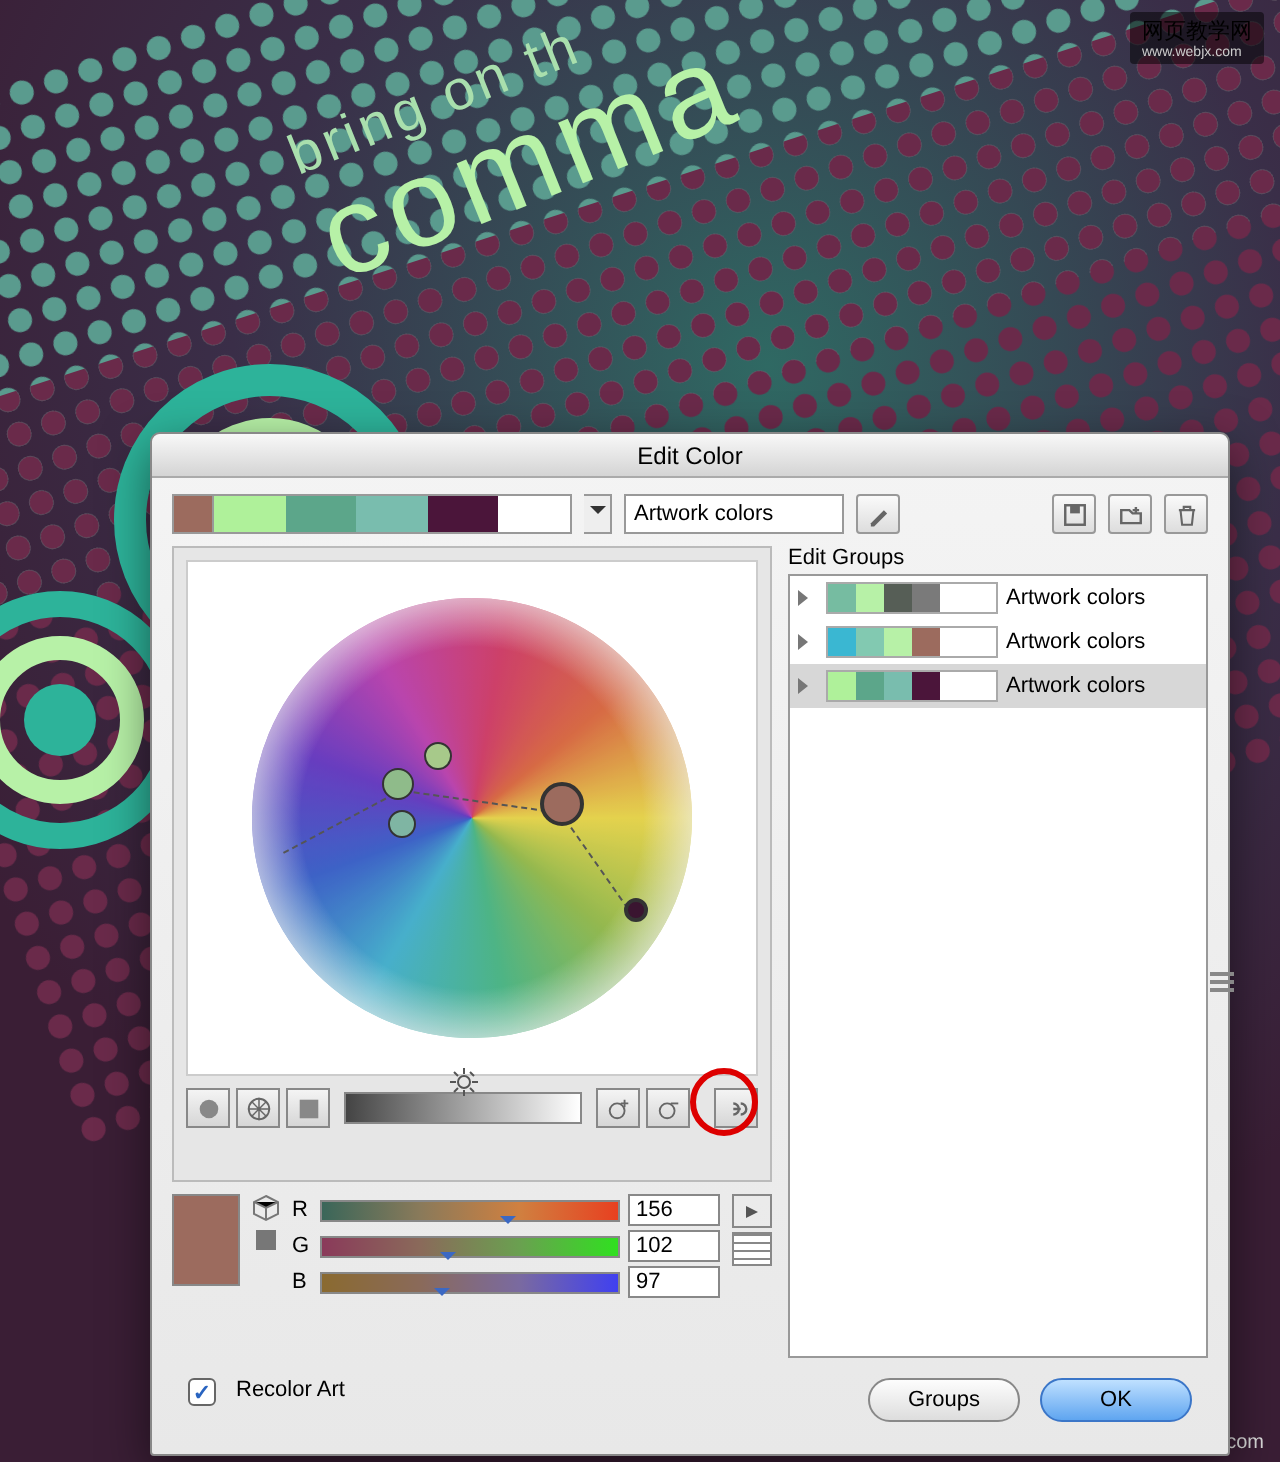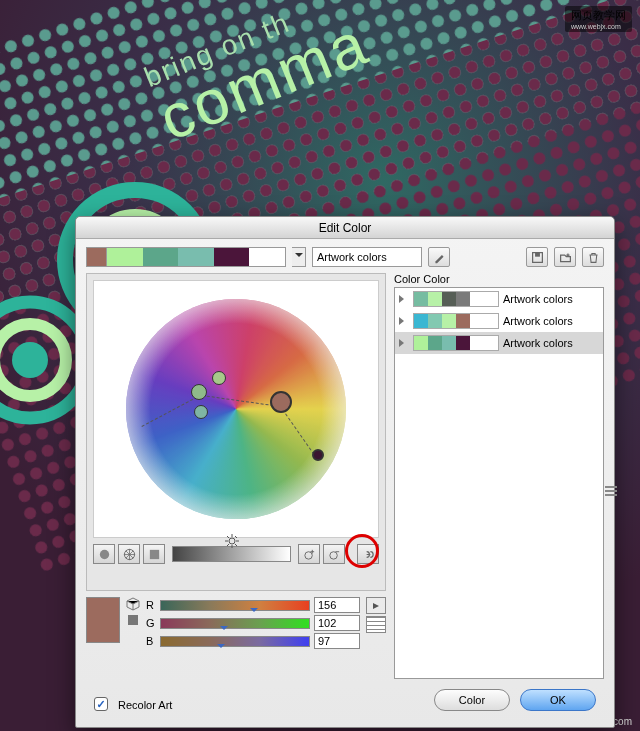--- a/index.html
+++ b/index.html
@@ -62,21 +62,21 @@
 .right-panel{flex:1}
 .cg-title{font-size:11px;margin-bottom:2px}
 .cg-box{border:1px solid #999;background:#fff;height:392px;position:relative}
 .cg-row{display:flex;align-items:center;height:22px;padding:1px 4px;gap:4px}
 .cg-row.sel{background:#d7d7d7}
 .tri{width:0;height:0;border:4px solid transparent;border-left:5px solid #777;margin-right:1px}
 .mini-strip{display:flex;width:86px;height:16px;border:1px solid #aaa}
 .mini-strip span{flex:1}
 .scroll{position:absolute;right:-14px;top:50%;width:12px;height:16px;display:flex;flex-direction:column;justify-content:center;gap:2px}
 .scroll span{height:2px;background:#888}
-.bottom-bar{display:flex;align-items:flex-end;gap:10px;padding:10px 8px 6px}
+.bottom-bar{display:flex;align-items:flex-start;gap:10px;padding:10px 8px 6px}
 .checkbox{width:14px;height:14px;border:1px solid #666;border-radius:3px;display:inline-flex;align-items:center;justify-content:center;background:#fff}
 .checkbox::after{content:"✓";color:#2964c0;font-size:11px;font-weight:bold}
 .mac-btn{min-width:76px;height:22px;border:1px solid #888;border-radius:11px;background:linear-gradient(#fdfdfd,#ddd);display:flex;align-items:center;justify-content:center;cursor:pointer}
 .mac-btn.primary{background:linear-gradient(#bfe0ff,#5fa5f0);border-color:#3b76c8}
 </style>
 </head>
 <body>
 
 <div class="bg">
   <div class="bg-dots">
@@ -261,21 +261,21 @@
                 <svg width="10" height="10">
                   <path d="M2 2l6 3-6 3z" fill="#555"></path>
                 </svg>
               </div>
             <div class="grid-btn" style="background:repeating-linear-gradient(#888 0 1px,#fff 1px 4px)"></div>
           </div>
         </div>
       </div>
 
       <div class="right-panel">
-        <div class="cg-title">Color Color</div>
+        <div class="cg-title">Edit Groups</div>
         <div class="cg-box">
           <div class="cg-row">
             <span class="tri"></span>
             <div class="mini-strip">
                 <span style="background:#76bca1"></span>
                 <span style="background:#b7f1a7"></span>
                 <span style="background:#565e56"></span>
                 <span style="background:#7a7a7a"></span>
                 <span style="background:#fff"></span>
                 <span style="background:#fff"></span>
@@ -312,17 +312,17 @@
               <span></span>
             </div>
         </div>
       </div>
     </div>
 
     <div class="bottom-bar">
       <span class="checkbox"></span>
       <span>Recolor Art</span>
       <div class="spacer"></div>
-      <div class="mac-btn">Color</div>
+      <div class="mac-btn">Groups</div>
       <div class="mac-btn primary">OK</div>
     </div>
   </div>
 </div>
 
 </body></html>

